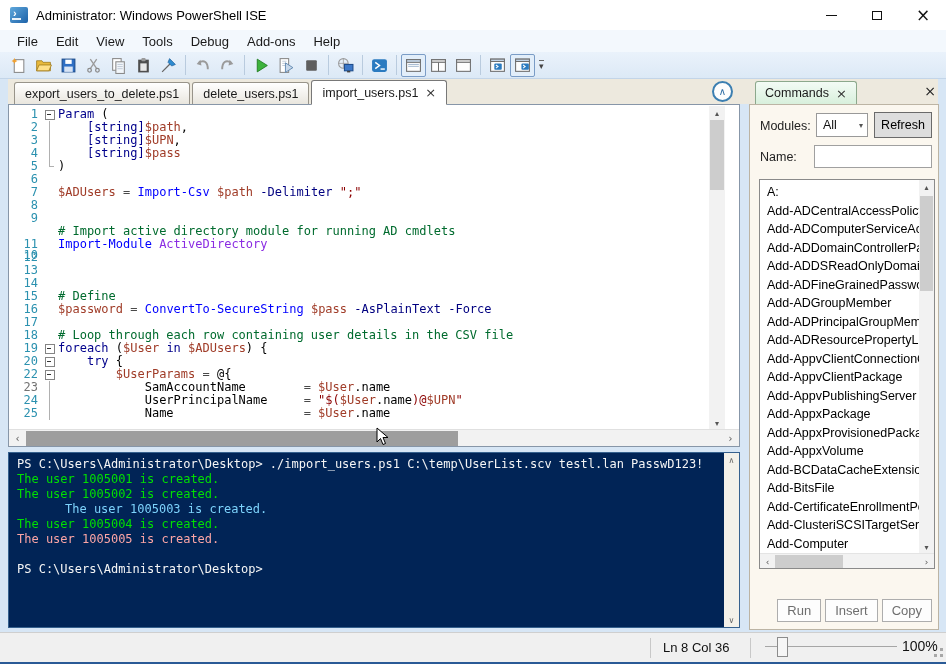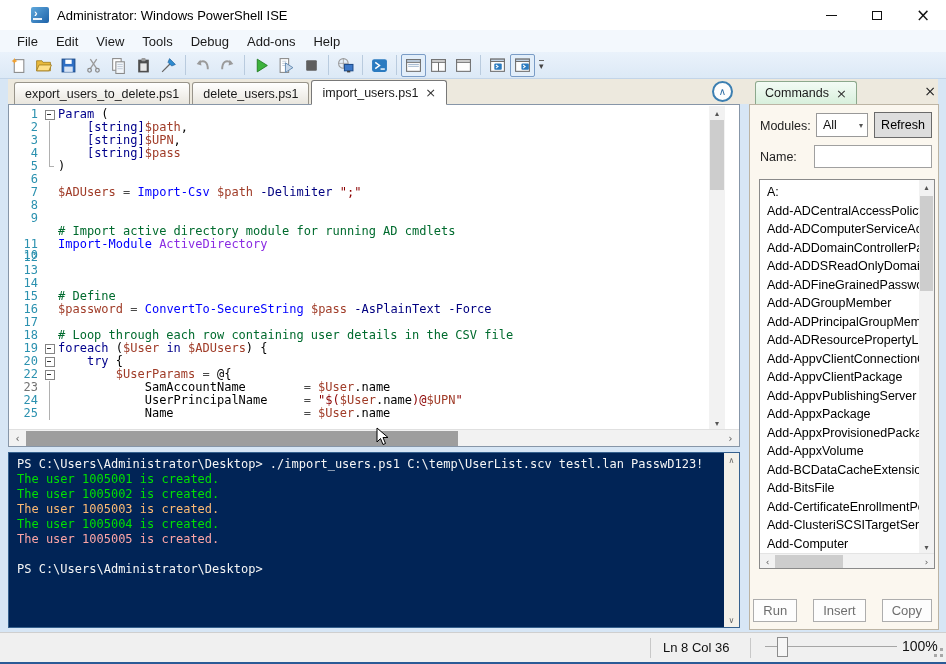--- a/index.html
+++ b/index.html
@@ -2,21 +2,21 @@
 <html><head>
 <meta charset="utf-8">
 <style>
   html,body{margin:0;padding:0;}
   body{width:946px;height:664px;position:relative;font-family:"Liberation Sans",sans-serif;
        background:#D7E6F5;overflow:hidden;border-bottom:2px solid #2A5A96;box-sizing:border-box;}
   *{box-sizing:border-box;}
 
   
   .titlebar{position:absolute;left:0;top:0;width:946px;height:30px;background:#FFFFFF;
-            display:flex;align-items:center;padding-left:21px;}
+            display:flex;align-items:center;}
   .app-icon{width:18px;height:16px;margin:0 8px 0 10px;border-radius:2px;
             background:linear-gradient(135deg,#5FA8DC,#1E62A8);position:relative;flex:none;}
   .app-icon::before{content:"›";color:#fff;font-size:11px;font-weight:bold;position:absolute;left:3px;top:0px;}
   .app-icon::after{content:"";position:absolute;left:2px;bottom:3px;width:9px;height:2px;background:#fff;opacity:.9;}
   .title-text{font-size:13px;color:#000;}
   .win-controls{margin-left:auto;display:flex;height:30px;}
   .win-btn{width:46px;height:30px;display:flex;align-items:center;justify-content:center;color:#111;}
   .glyph-min{width:11px;height:1px;background:#111;}
   .glyph-max{width:10px;height:9px;border:1px solid #111;}
   .glyph-close{font-size:17px;line-height:1;font-family:"DejaVu Sans",sans-serif;}
@@ -95,21 +95,21 @@
               font-size:12.5px;padding:0 4px;font-family:"Liberation Sans",sans-serif;}
   .cmd-list{position:absolute;left:9px;top:74px;width:176px;height:390px;background:#FFFFFF;border:1px solid #8A8A8A;}
   .cmd-rows{position:absolute;left:0;top:0;width:160px;height:374px;overflow:hidden;padding-top:3px;}
   .cmd-item{height:18.5px;line-height:18.5px;font-size:12.5px;color:#000;padding-left:7px;white-space:nowrap;overflow:hidden;}
   .list-vscroll{position:absolute;right:0;top:0;width:15px;height:374px;background:#F2F2F2;}
   .list-vscroll .arr{position:absolute;left:0;width:15px;height:14px;color:#555;font-size:8px;display:flex;align-items:center;justify-content:center;font-family:"DejaVu Sans",sans-serif;}
   .list-vthumb{position:absolute;left:1px;top:16px;width:13px;height:95px;background:#CDCDCD;}
   .list-hscroll{position:absolute;left:0;bottom:0;width:174px;height:15px;background:#F2F2F2;border-top:1px solid #E4E4E4;}
   .list-hscroll .arr{position:absolute;top:0;width:15px;height:15px;color:#555;font-size:9px;display:flex;align-items:center;justify-content:center;font-family:"DejaVu Sans",sans-serif;}
   .list-hthumb{position:absolute;left:15px;top:1px;width:68px;height:13px;background:#CDCDCD;}
-  .panel-btns{position:absolute;right:6px;top:494px;display:flex;gap:16px;}
+  .panel-btns{position:absolute;right:6px;top:494px;display:flex;gap:4px;}
   .panel-btn{background:#FDFDFD;border:1px solid #ADADAD;color:#6E6E6E;font-size:13px;padding:3px 9px;
              font-family:"Liberation Sans",sans-serif;}
 
   
   .statusbar{position:absolute;left:0;top:632px;width:946px;height:30px;background:#F0F0F0;border-top:1px solid #CFCFCF;}
   .status-sep{position:absolute;top:5px;width:1px;height:20px;background:#C8C8C8;}
   .lncol{position:absolute;left:663px;top:7px;font-size:13px;color:#111;}
   .slider-track{position:absolute;left:765px;top:646px;width:132px;height:1px;background:#A6A6A6;}
   .slider-thumb{position:absolute;left:777px;top:637px;width:11px;height:20px;background:#F6F6F6;border:1px solid #8C8C8C;}
   .zoom-pct{position:absolute;left:902px;top:638px;font-size:14px;color:#111;}
@@ -345,21 +345,21 @@
     <div class="ed-hthumb"></div>
     <span class="arr" style="right:0;">›</span>
   </div>
 </div>
 
 <div class="console-box">
   <div>
       <div class="console-line" style="color: rgb(245, 245, 245);">PS C:\Users\Administrator\Desktop&gt; ./import_users.ps1 C:\temp\UserList.scv testl.lan PasswD123!</div>
       <div class="console-line" style="color: rgb(0, 224, 0);">The user 1005001 is created.</div>
       <div class="console-line" style="color: rgb(0, 224, 0);">The user 1005002 is created.</div>
-      <div class="console-line" style="color: #fdba74;">The user 1005003 is created.</div>
+      <div class="console-line" style="color: #7dd3fc; margin-left: 48px;">The user 1005003 is created.</div>
       <div class="console-line" style="color: rgb(0, 224, 0);">The user 1005004 is created.</div>
       <div class="console-line" style="color: #fca5a5;">The user 1005005 is created.</div>
       <div class="console-line" style="color: rgb(245, 245, 245);">&nbsp;</div>
       <div class="console-line" style="color: rgb(245, 245, 245);">PS C:\Users\Administrator\Desktop&gt;</div>
     </div>
   <div class="console-scroll">
     <span class="arr" style="top:0;">∧</span>
     <span class="arr" style="bottom:0;">∨</span>
   </div>
 </div>

